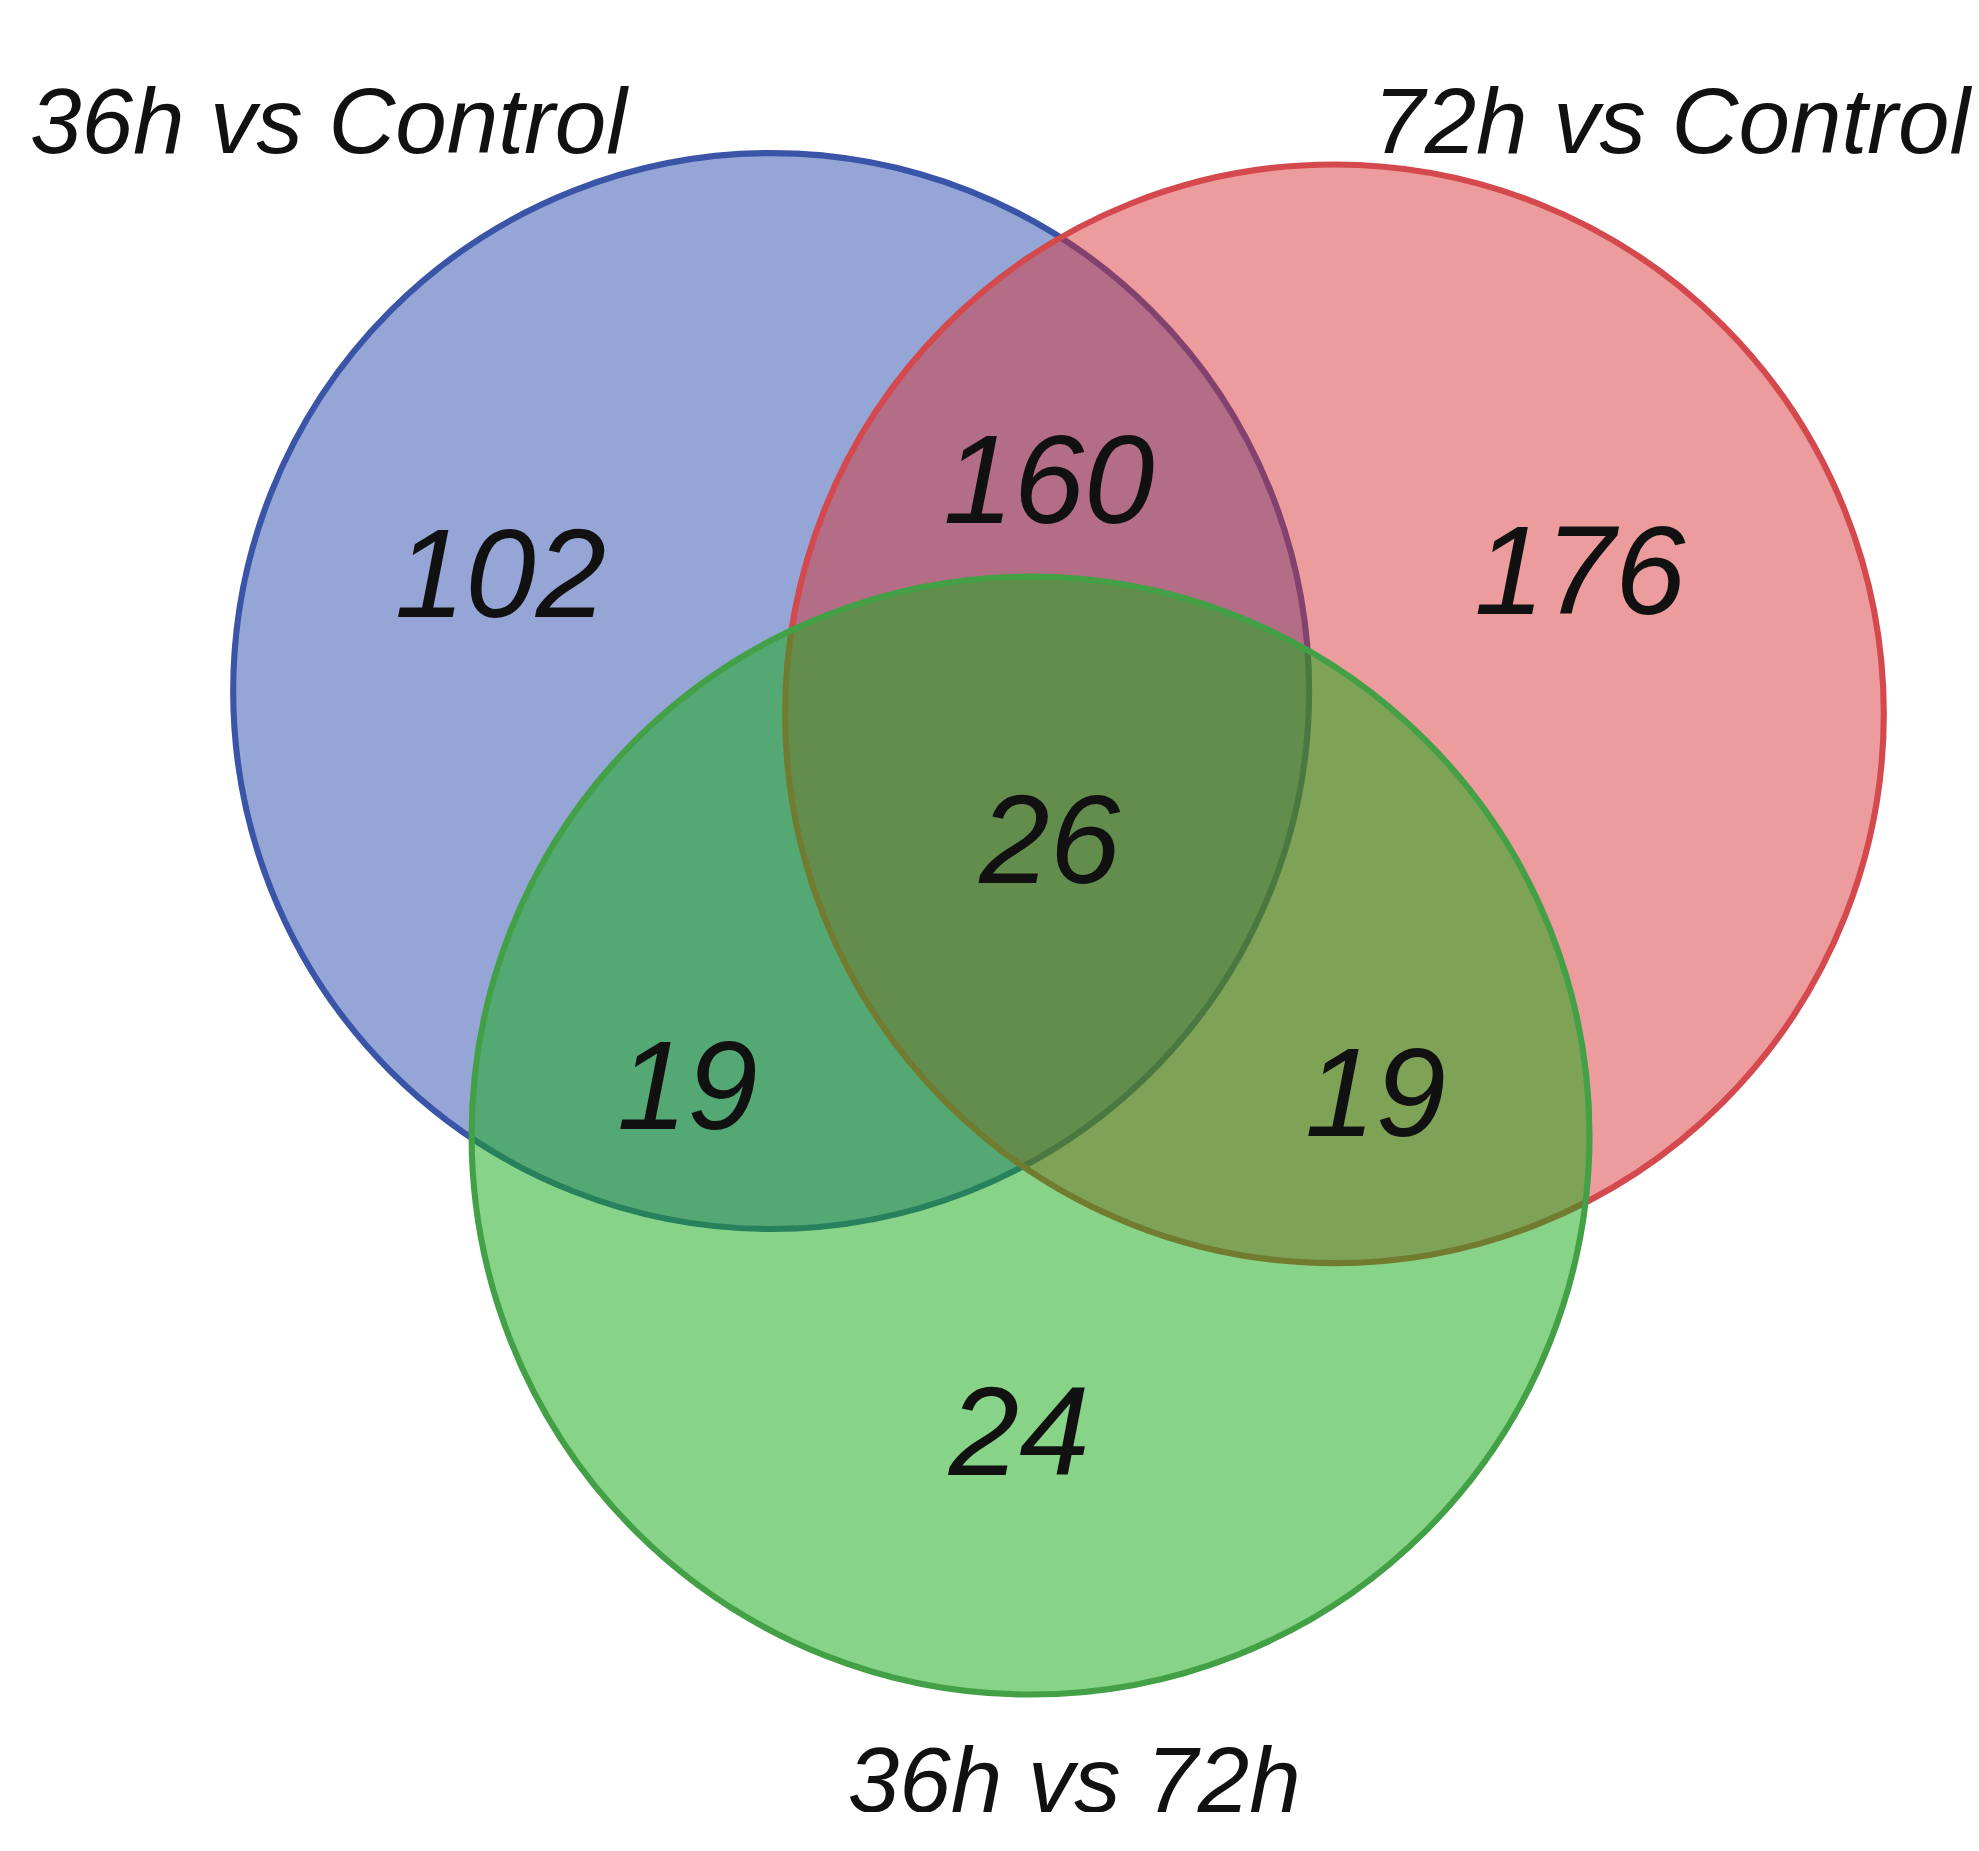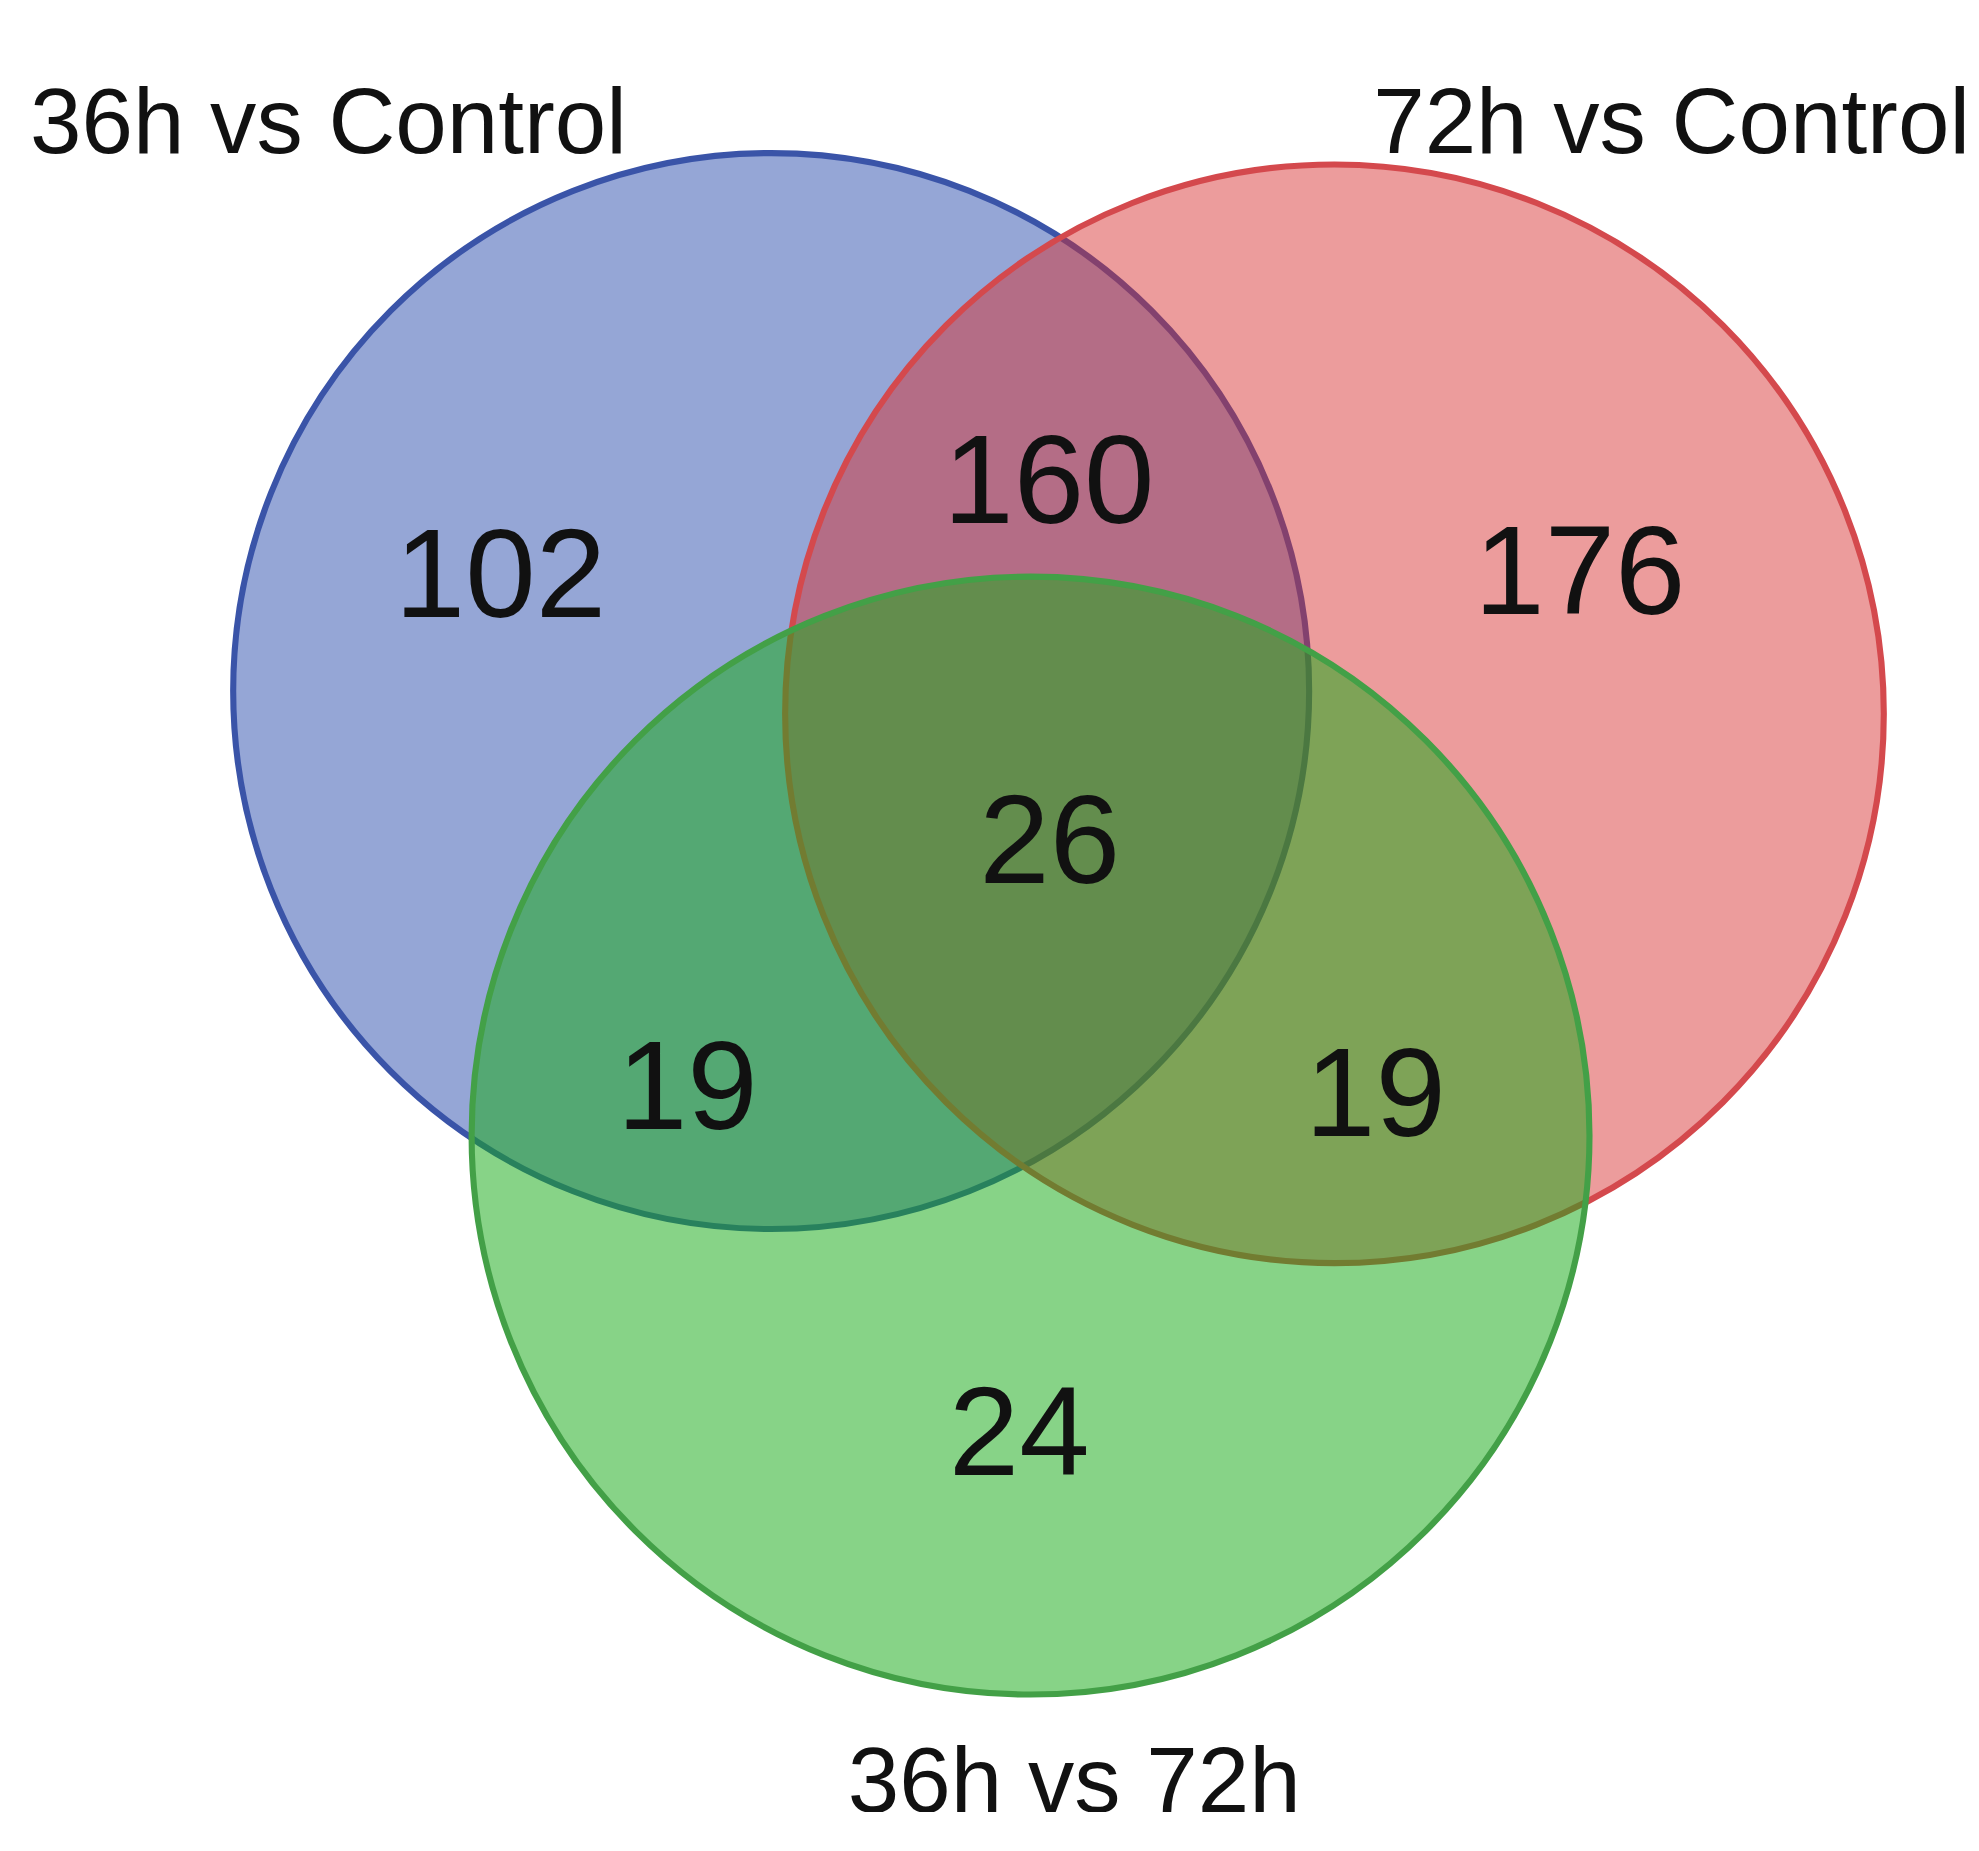--- a/index.html
+++ b/index.html
@@ -2,20 +2,21 @@
 <html style="font-size:14px"><head>
 <meta charset="utf-8">
 <style>
   html, body { margin: 0; padding: 0; background: #ffffff; }
   .canvas {
     position: relative;
     width: 1979px;
     height: 1812px;
     background: #ffffff;
     font-family: "Liberation Sans", sans-serif;
+    font-style: italic;
   }
   svg { display: block; }
   .set-label {
     font-family: "Liberation Sans", sans-serif;
     font-size: 106px;
     fill: #111111;
   }
   .count-label {
     font-family: "Liberation Sans", sans-serif;
     font-size: 145px;

